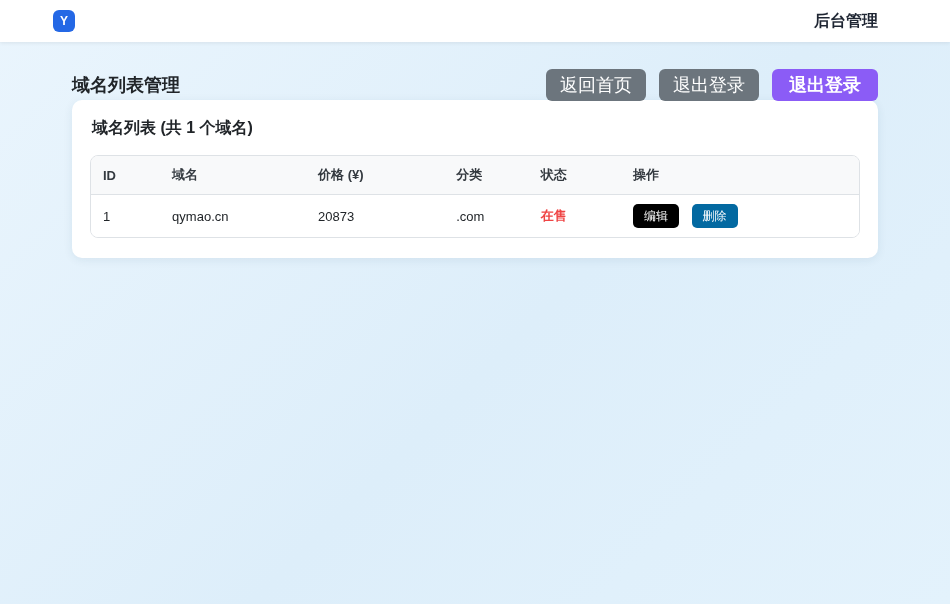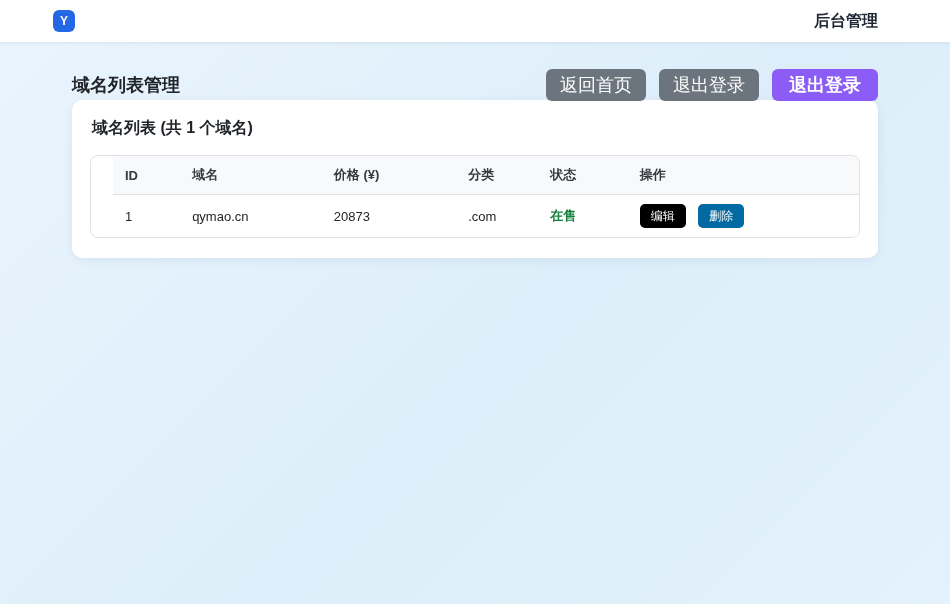--- a/index.html
+++ b/index.html
@@ -93,21 +93,20 @@
     font-weight: bold;
     color: #212529;
     margin: 0 0 16px 2px;
   }
 
   
   .table-wrap {
     border: 1px solid #dee2e6;
     border-radius: 8px;
     overflow: hidden;
-    padding-left: 22px;
   }
   table {
     width: 100%;
     border-collapse: collapse;
     table-layout: fixed;
     font-size: 13px;
   }
   col.c-id     { width: 9%;  }
   col.c-domain { width: 19%; }
   col.c-price  { width: 18%; }
@@ -123,21 +122,21 @@
     border-bottom: 1px solid #dee2e6;
   }
   tbody td {
     background: #ffffff;
     padding: 9px 12px;
     color: #212529;
     vertical-align: middle;
     height: 40px;
   }
   .status-onsale {
-    color: #15803d;
+    color: #ef4444;
     font-weight: bold;
   }
   .action-btn {
     border: none;
     border-radius: 5px;
     font-family: inherit;
     font-size: 12px;
     color: #ffffff;
     padding: 6px 11px;
     cursor: pointer;

